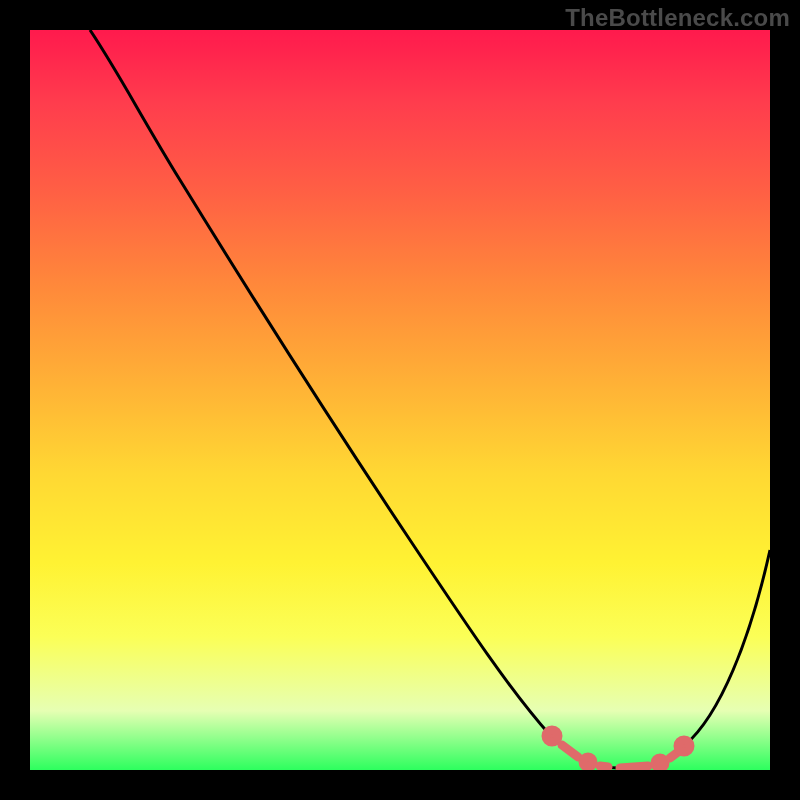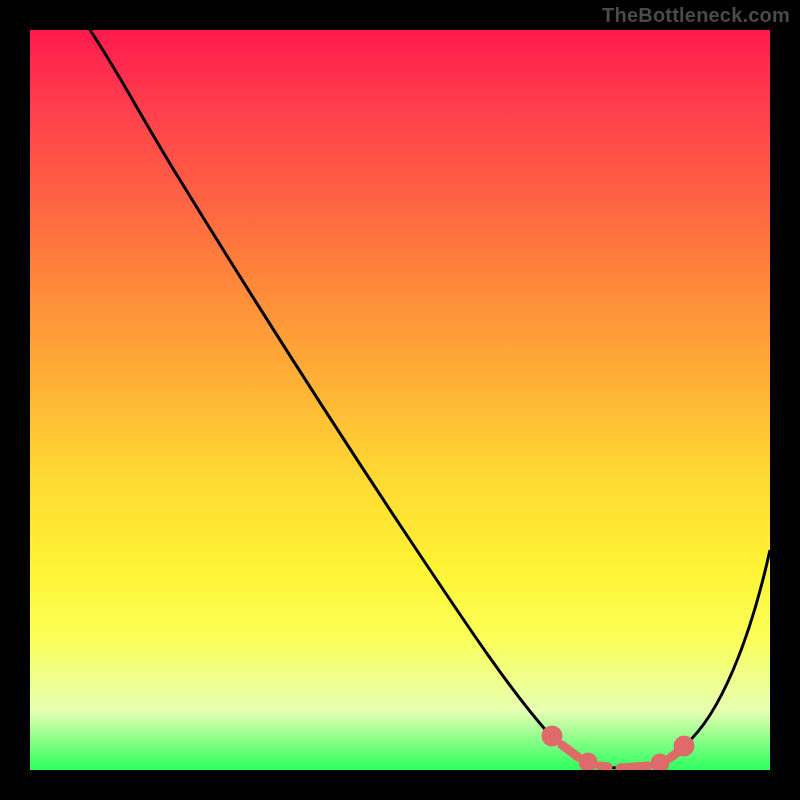--- a/index.html
+++ b/index.html
@@ -16,21 +16,21 @@
     left: 0;
     width: 800px;
     height: 800px;
     background: #000;
   }
   .watermark {
     position: absolute;
     top: 4px;
     right: 10px;
     font-family: Arial, Helvetica, sans-serif;
-    font-size: 20px;
+    font-size: 24px;
     font-weight: 600;
     color: #4a4a4a;
     letter-spacing: 0.2px;
   }
   .plot {
     position: absolute;
     top: 30px;
     left: 30px;
     width: 740px;
     height: 740px;

